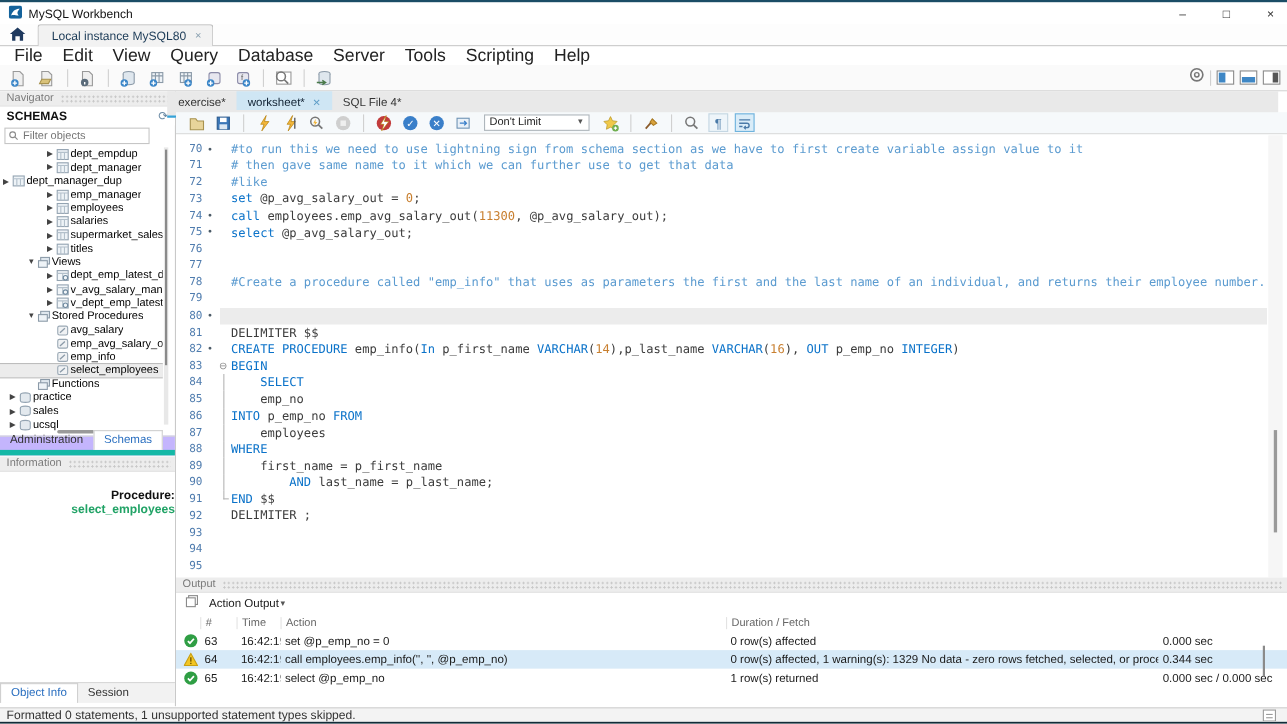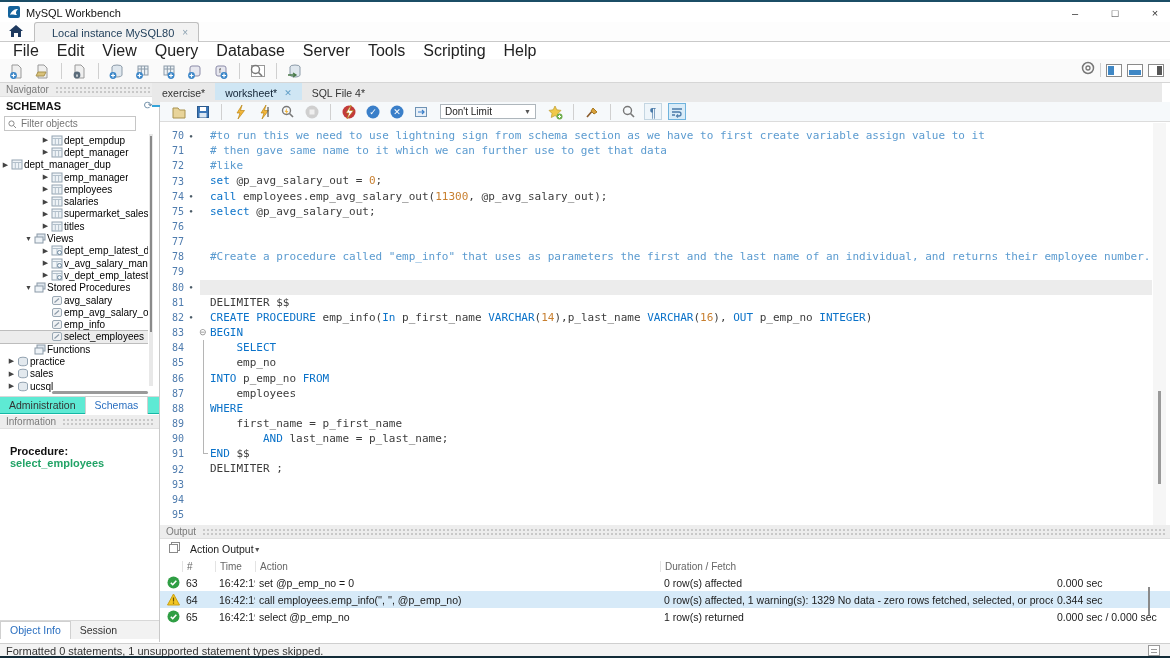--- a/index.html
+++ b/index.html
@@ -9,21 +9,21 @@
 
   
   #titlebar { left:0; top:2px; width:1170px; height:18px; background:#fff; display:flex; align-items:center; padding-left:8px; }
   #titlebar .title { font-size:11px; color:#111; margin-left:6px; }
   .wctrls { position:absolute; right:8px; top:0; height:18px; display:flex; gap:26px; align-items:center; color:#333; font-size:11px; }
   .wctrls span { cursor:default; width:14px; text-align:center; }
 
   
   #homestrip { left:0; top:20px; width:1170px; height:20px; background:#fdfdfd; border-bottom:1px solid #c9c9c9; }
   #homebtn { position:absolute; left:8px; top:2px; width:20px; height:16px; }
-  .conn-tab { position:absolute; left:34px; top:0px; height:20px; padding:0 10px 0 17px; background:#f2f2f2; border:1px solid #bfbfbf; border-bottom:none; border-radius:3px 3px 0 0; display:flex; align-items:center; gap:8px; font-size:11px; color:#1c3b57; }
+  .conn-tab { position:absolute; left:34px; top:0px; height:20px; padding:0 10px 0 12px; background:#f2f2f2; border:1px solid #bfbfbf; border-bottom:none; border-radius:3px 3px 0 0; display:flex; align-items:center; gap:8px; font-size:11px; color:#1c3b57; }
   .conn-tab .x { color:#8aa0b0; font-size:10px; }
 
   
   #menubar { left:0; top:41px; width:1170px; height:16px; background:#fff; display:flex; align-items:center; padding-left:4px; }
   .menu-item { font-size:16px; color:#222; padding:1px 9px; }
 
   
   #maintoolbar { left:0; top:57px; width:1170px; height:24px; background:#fafafa; border-bottom:1px solid #d6d6d6; display:flex; align-items:center; padding-left:6px; gap:4px; }
   .tbtn { width:22px; height:20px; display:flex; align-items:center; justify-content:center; }
   .tsep { width:1px; height:16px; background:#d0d0d0; margin:0 3px; }
@@ -42,25 +42,25 @@
   #filterbox input { border:none; outline:none; font-size:10px; color:#9a9a9a; width:110px; font-family:"Liberation Sans",sans-serif; background:transparent; }
   #tree { position:absolute; left:0; top:51px; width:148px; height:258px; overflow:hidden; }
   .tree-row { height:12.3px; display:flex; align-items:center; white-space:nowrap; font-size:10px; color:#000; }
   .tree-row.sel { background:#ececec; outline:1px solid #bdbdbd; }
   .tree-row .arrow { width:11px; font-size:7px; color:#444; text-align:center; flex:none; }
   .tree-row .ticon { width:13px; height:11px; flex:none; display:inline-flex; align-items:center; }
   .tree-row .tlabel { overflow:hidden; }
   #tree-vscroll { position:absolute; left:149px; top:51px; width:4px; height:252px; background:#e8e8e8; }
   #tree-vscroll .thumb { position:absolute; left:1px; top:2px; width:2px; height:196px; background:#8a8a8a; }
   #tree-hscroll { position:absolute; left:52px; top:308px; width:96px; height:3px; background:#9a9a9a; border-radius:2px; }
-  #side-tabs1 { position:absolute; left:0; top:313px; width:159px; height:18px; background:#5eead4; border-top:1px solid #d8d8d8; border-bottom:1px solid #14b8a6; display:flex; align-items:center; font-size:10.5px; }
+  #side-tabs1 { position:absolute; left:0; top:313px; width:159px; height:18px; background:#c4b5fd; border-top:1px solid #d8d8d8; border-bottom:5px solid #14b8a6; display:flex; align-items:flex-end; font-size:10.5px; }
   .side-tab { padding:2px 9px 3px; color:#333; }
   .side-tab.active { background:#fff; color:#2a6fc0; border:1px solid #d0d0d0; border-bottom:none; }
   #info-hdr { position:absolute; left:0; top:332px; width:159px; }
-  #info-body { position:absolute; left:0; top:346px; width:159px; height:191px; background:#fff; padding:16px 0 0 10px; }
+  #info-body { position:absolute; left:0; top:346px; width:159px; height:191px; background:#fff; padding:16px 0 0 10px;text-align:right; }
   #info-body .ptitle { font-size:11px; font-weight:bold; color:#111; }
   #info-body .pname { font-size:11px; font-weight:bold; color:#21a366; }
   #side-tabs2 { position:absolute; left:0; top:537px; width:159px; height:19px; background:#f2f2f2; border-top:1px solid #d8d8d8; display:flex; align-items:flex-end; font-size:10.5px; }
 
   
   #editor-tabs { left:152px; top:81px; width:1010px; height:24px; background:#e9e9e9; display:flex; align-items:flex-start; border-bottom:2px solid #35a3d9; }
   .etab { height:17px; padding:2px 10px 0; font-size:10.5px; color:#333; display:flex; align-items:center; gap:7px; }
   .etab.active { background:#cfe6f4; color:#123; }
   .etab .x { color:#5f9ec7; font-size:9px; }
   #editor-toolbar { left:160px; top:100px; width:1010px; height:20px; background:#f6f9fb; border-bottom:1px solid #dcdcdc; display:flex; align-items:center; padding-left:10px; gap:6px; }

